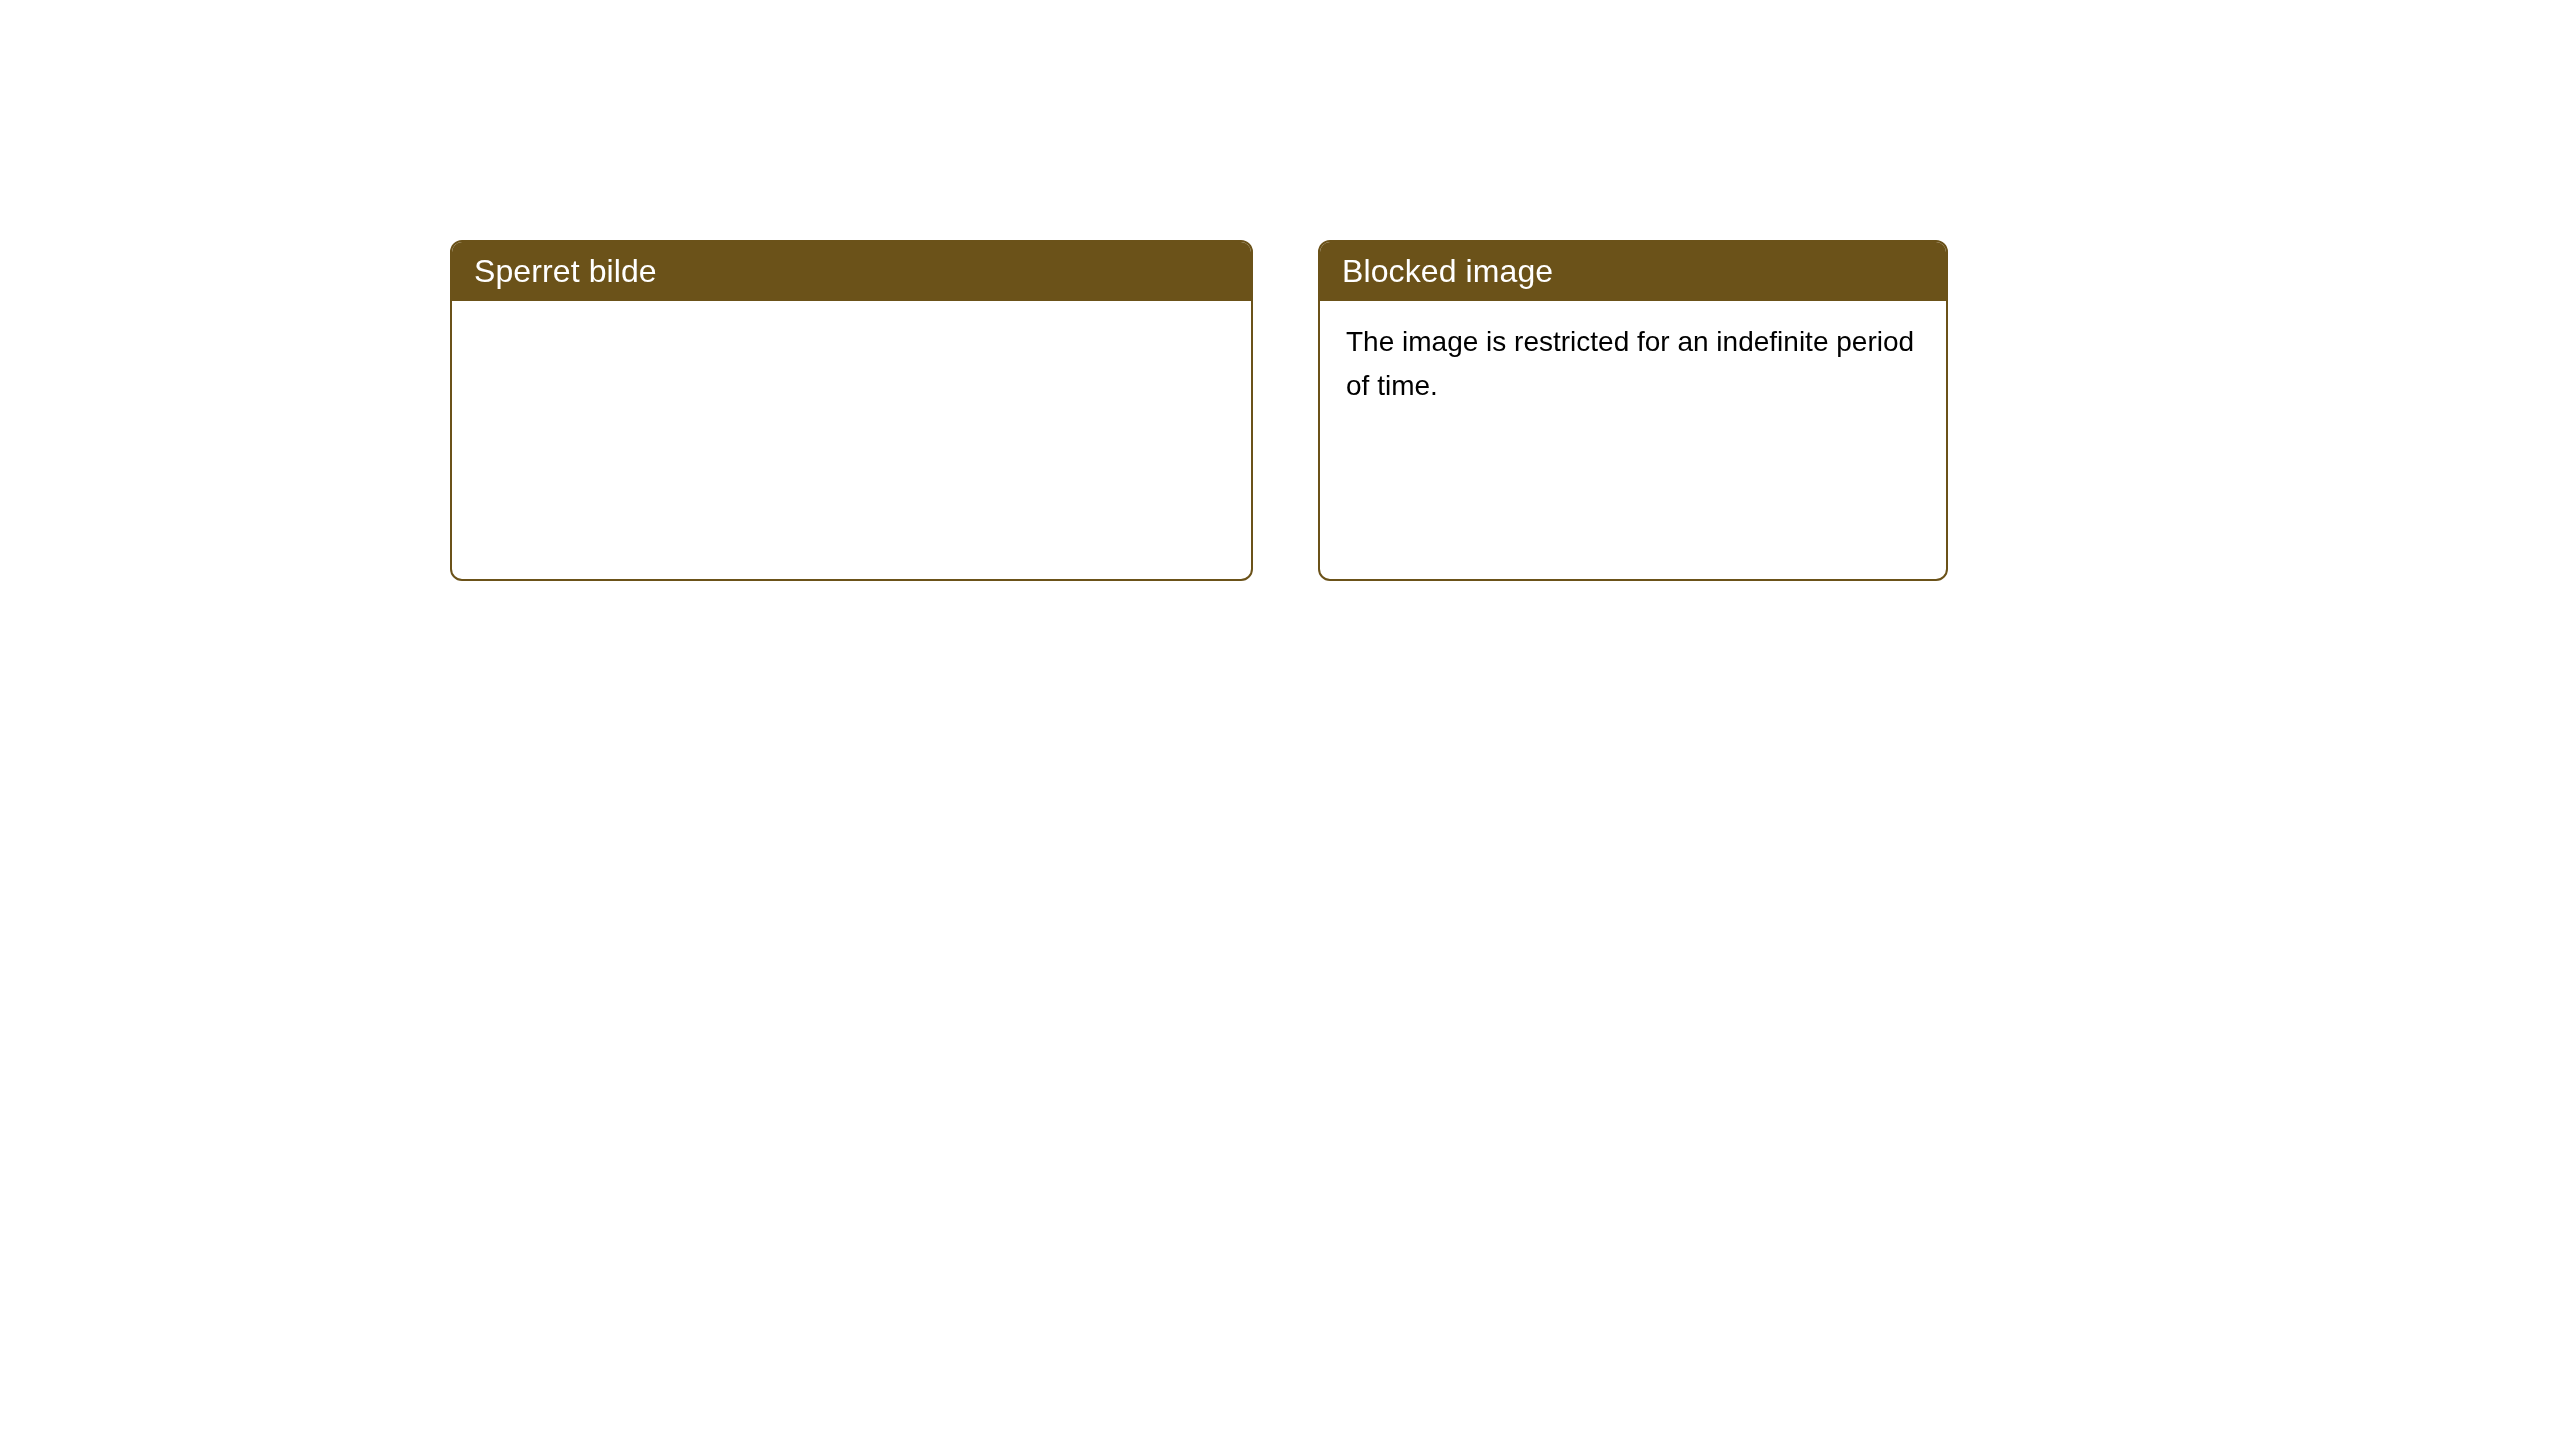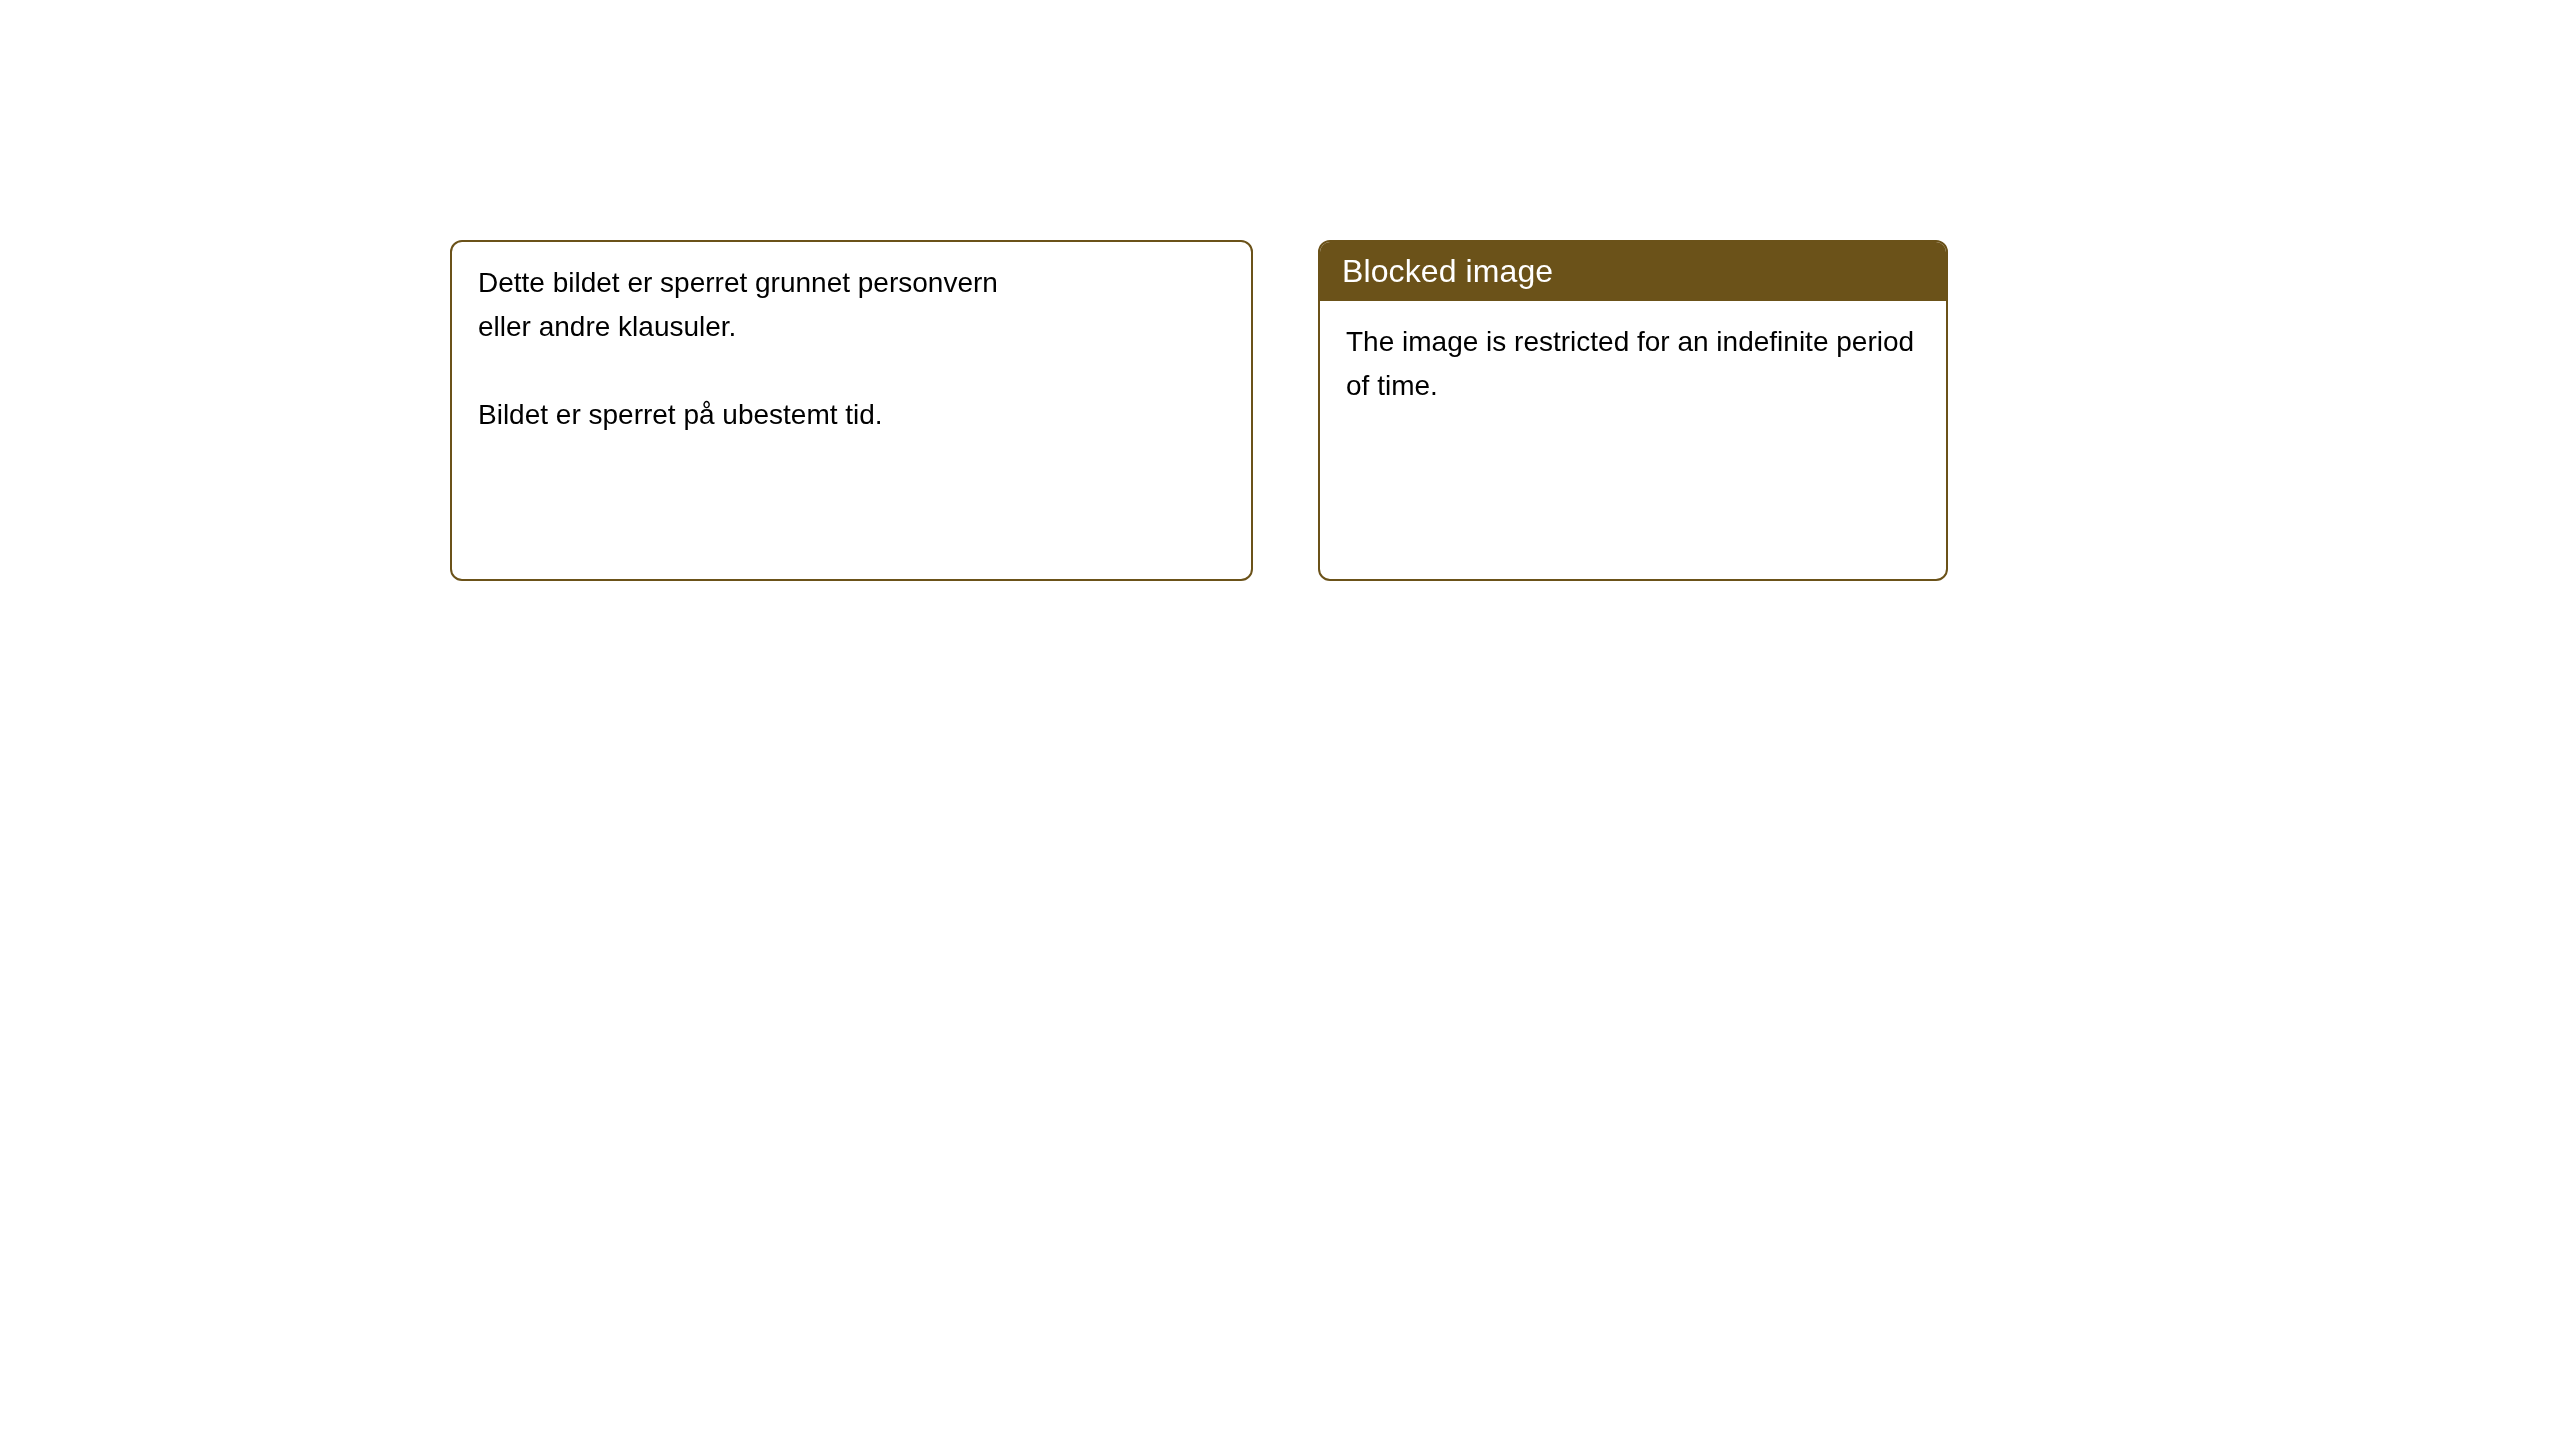--- a/index.html
+++ b/index.html
@@ -84,24 +84,22 @@
   .card-paragraph + .card-paragraph {
     margin-top: 44px;
   }
 </style>
 </head>
 <body>
 
 <div id="page-root">
 
   <section class="notice-card card-left">
-    <div class="card-body">
-      <p class="card-paragraph">Dette bildet er sperret grunnet personvern
-eller andre klausuler.</p>
-      <p class="card-paragraph">Bildet er sperret på ubestemt tid.</p>
+    <div class="card-header">
+      <span class="card-header-title">Sperret bilde</span>
     </div>
   </section>
 
   <section class="notice-card card-right">
     <div class="card-header">
       <span class="card-header-title">Blocked image</span>
     </div>
     <div class="card-body">
       <p class="card-paragraph">The image is restricted for an indefinite period
 of time.</p>

